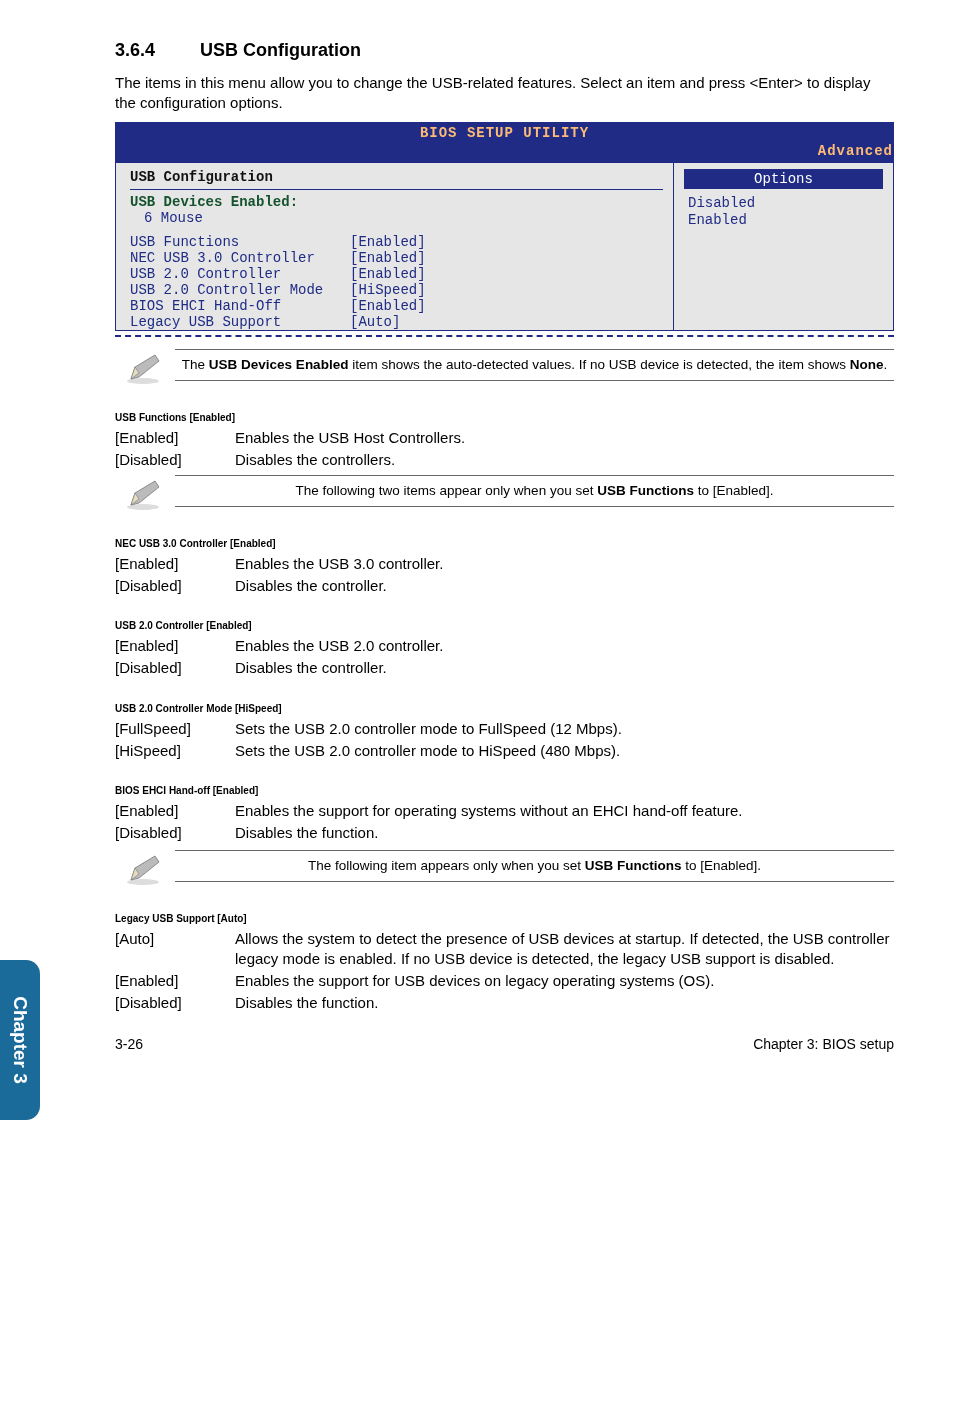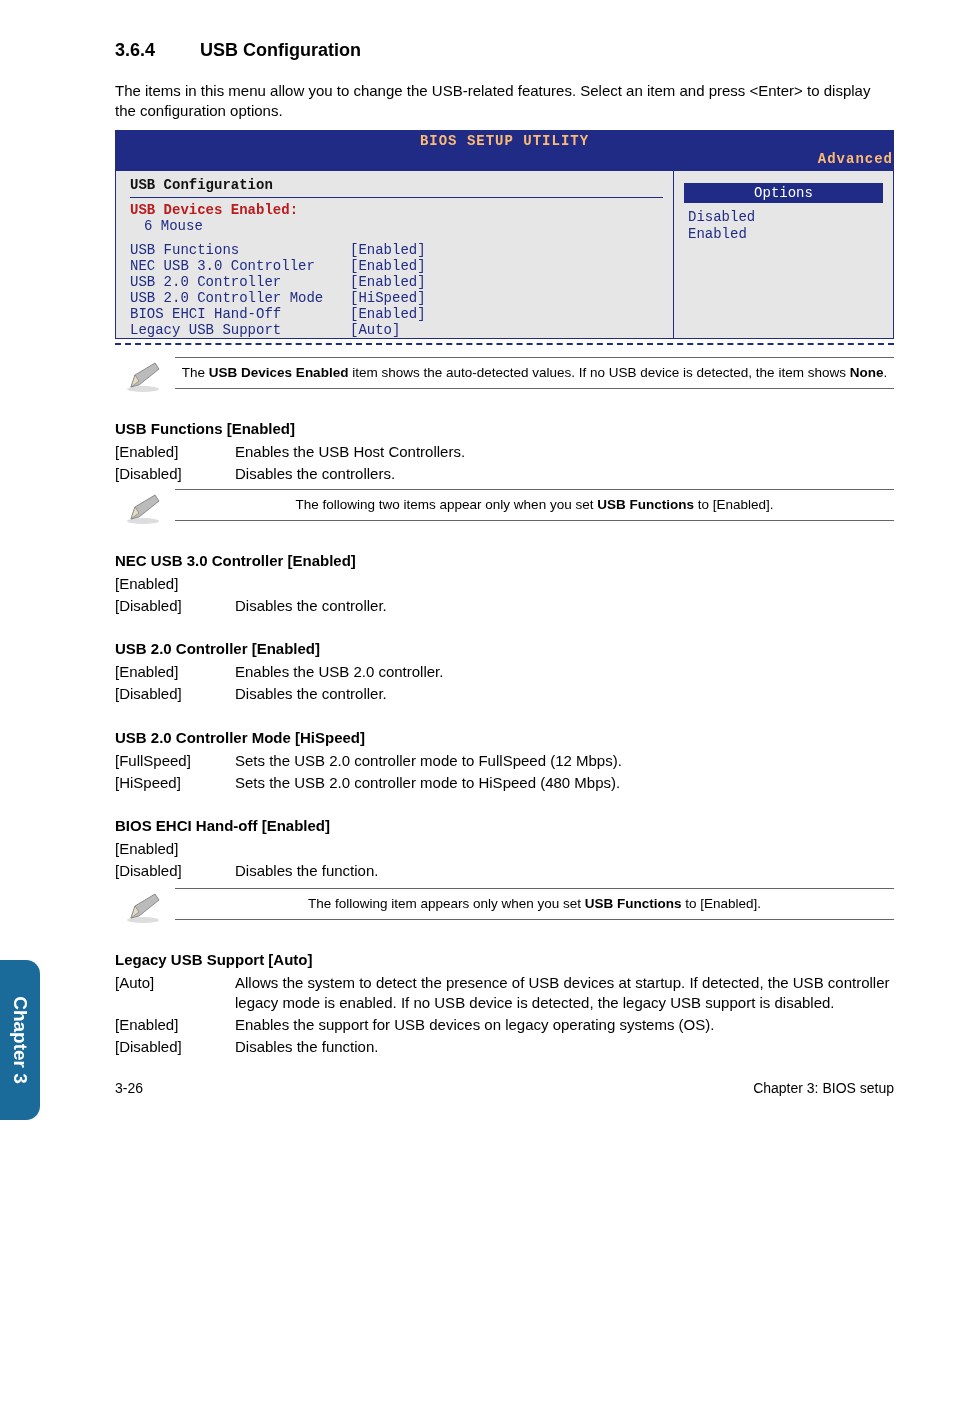--- a/index.html
+++ b/index.html
@@ -6,21 +6,21 @@
     body {
       font-family: Arial, Helvetica, sans-serif;
       font-size: 15px;
       color: #000;
       background: #fff;
       width: 954px;
       padding-left: 115px;
       padding-right: 60px;
       padding-top: 40px;
     }
-    .sec-title { font-size: 18px; font-weight: bold; margin-bottom: 20px; }
+    .sec-title { font-size: 18px; font-weight: bold; margin-bottom: 12px; }
     .sec-title .num { display: inline-block; width: 85px; }
     .intro { margin-bottom: 10px; line-height: 1.3; }
 
     
     .bios {
       font-family: "Courier New", monospace;
       font-size: 14px;
       border: 1px solid #1f2b85;
       margin-bottom: 4px;
     }
@@ -30,30 +30,30 @@
       font-weight: bold;
       letter-spacing: 1px;
     }
     .bios-titlebar-row1 { text-align: center; padding: 2px 0; }
     .bios-titlebar-row2 { padding: 0 0 4px 220px; text-align: right; }
     .bios-body { display: flex; background: #e6e6e6; }
     .bios-left { flex: 1; padding: 6px 10px 0 14px; color: #1f2b85; }
     .bios-right {
       width: 220px;
       border-left: 1px solid #1f2b85;
-      padding: 12px 10px 6px 10px;
+      padding: 6px 10px 6px 10px;
     }
     .bios-left .hdr {
       color: #111;
       font-weight: bold;
       border-bottom: 1px solid #1f2b85;
       padding-bottom: 4px;
       margin-bottom: 4px;
     }
-    .bios-left .subhdr { color: #b91c1c; font-weight: bold; }
+    .bios-left .subhdr { color: #14532d; font-weight: bold; }
     .bios-left .indent { padding-left: 14px; color: #1f2b85; }
     .bios-row { display: flex; }
     .bios-label { flex: 0 0 220px; }
     .bios-val { flex: 1; }
     .bios-right-opts-hdr {
       background: #1f2b85;
       color: #fff;
       text-align: center;
       padding: 2px 0;
       margin-bottom: 6px;
@@ -72,21 +72,21 @@
     .note-text {
       flex: 1;
       font-size: 13.5px;
       border-top: 1px solid #666;
       border-bottom: 1px solid #666;
       padding: 6px 0;
       line-height: 1.35;
     }
     .pencil-icon { width: 40px; height: 34px; }
 
-    h4.sub { font-size: 15px; font-weight: bold; margin-top: 24px; margin-bottom: 5px; }
+    h4.sub { font-size: 10px; font-weight: bold; margin-top: 24px; margin-bottom: 5px; }
     .kv { display: flex; margin-bottom: 2px; line-height: 1.35; }
     .kv .k { flex: 0 0 120px; }
     .kv .v { flex: 1; }
 
     
     .chapter-tab {
       position: absolute;
       left: 0;
       top: 960px;
       width: 40px;
@@ -198,20 +198,21 @@
     </svg>
   </div>
   <div class="note-text">
     <span>The following two items appear only when you set </span><b>USB Functions</b><span> to [Enabled].</span>
   </div>
 </div>
 
 <h4 class="sub">NEC USB 3.0 Controller [Enabled]</h4>
 <div class="kv">
     <div class="k">[Enabled]</div>
+    <div class="v">Enables the USB 3.0 controller.</div>
   </div>
 <div class="kv">
     <div class="k">[Disabled]</div>
     <div class="v">Disables the controller.</div>
   </div>
 
 <h4 class="sub">USB 2.0 Controller [Enabled]</h4>
 <div class="kv">
     <div class="k">[Enabled]</div>
     <div class="v">Enables the USB 2.0 controller.</div>
@@ -227,20 +228,21 @@
     <div class="v">Sets the USB 2.0 controller mode to FullSpeed (12 Mbps).</div>
   </div>
 <div class="kv">
     <div class="k">[HiSpeed]</div>
     <div class="v">Sets the USB 2.0 controller mode to HiSpeed (480 Mbps).</div>
   </div>
 
 <h4 class="sub">BIOS EHCI Hand-off [Enabled]</h4>
 <div class="kv">
     <div class="k">[Enabled]</div>
+    <div class="v">Enables the support for operating systems without an EHCI hand-off feature.</div>
   </div>
 <div class="kv">
     <div class="k">[Disabled]</div>
     <div class="v">Disables the function.</div>
   </div>
 
 <div class="note-block" style="margin-top:6px;margin-bottom:10px">
   <div class="icon-col">
     <svg class="pencil-icon" viewBox="0 0 40 34">
       <ellipse cx="18" cy="30" rx="16" ry="3" fill="#ddd"></ellipse>

